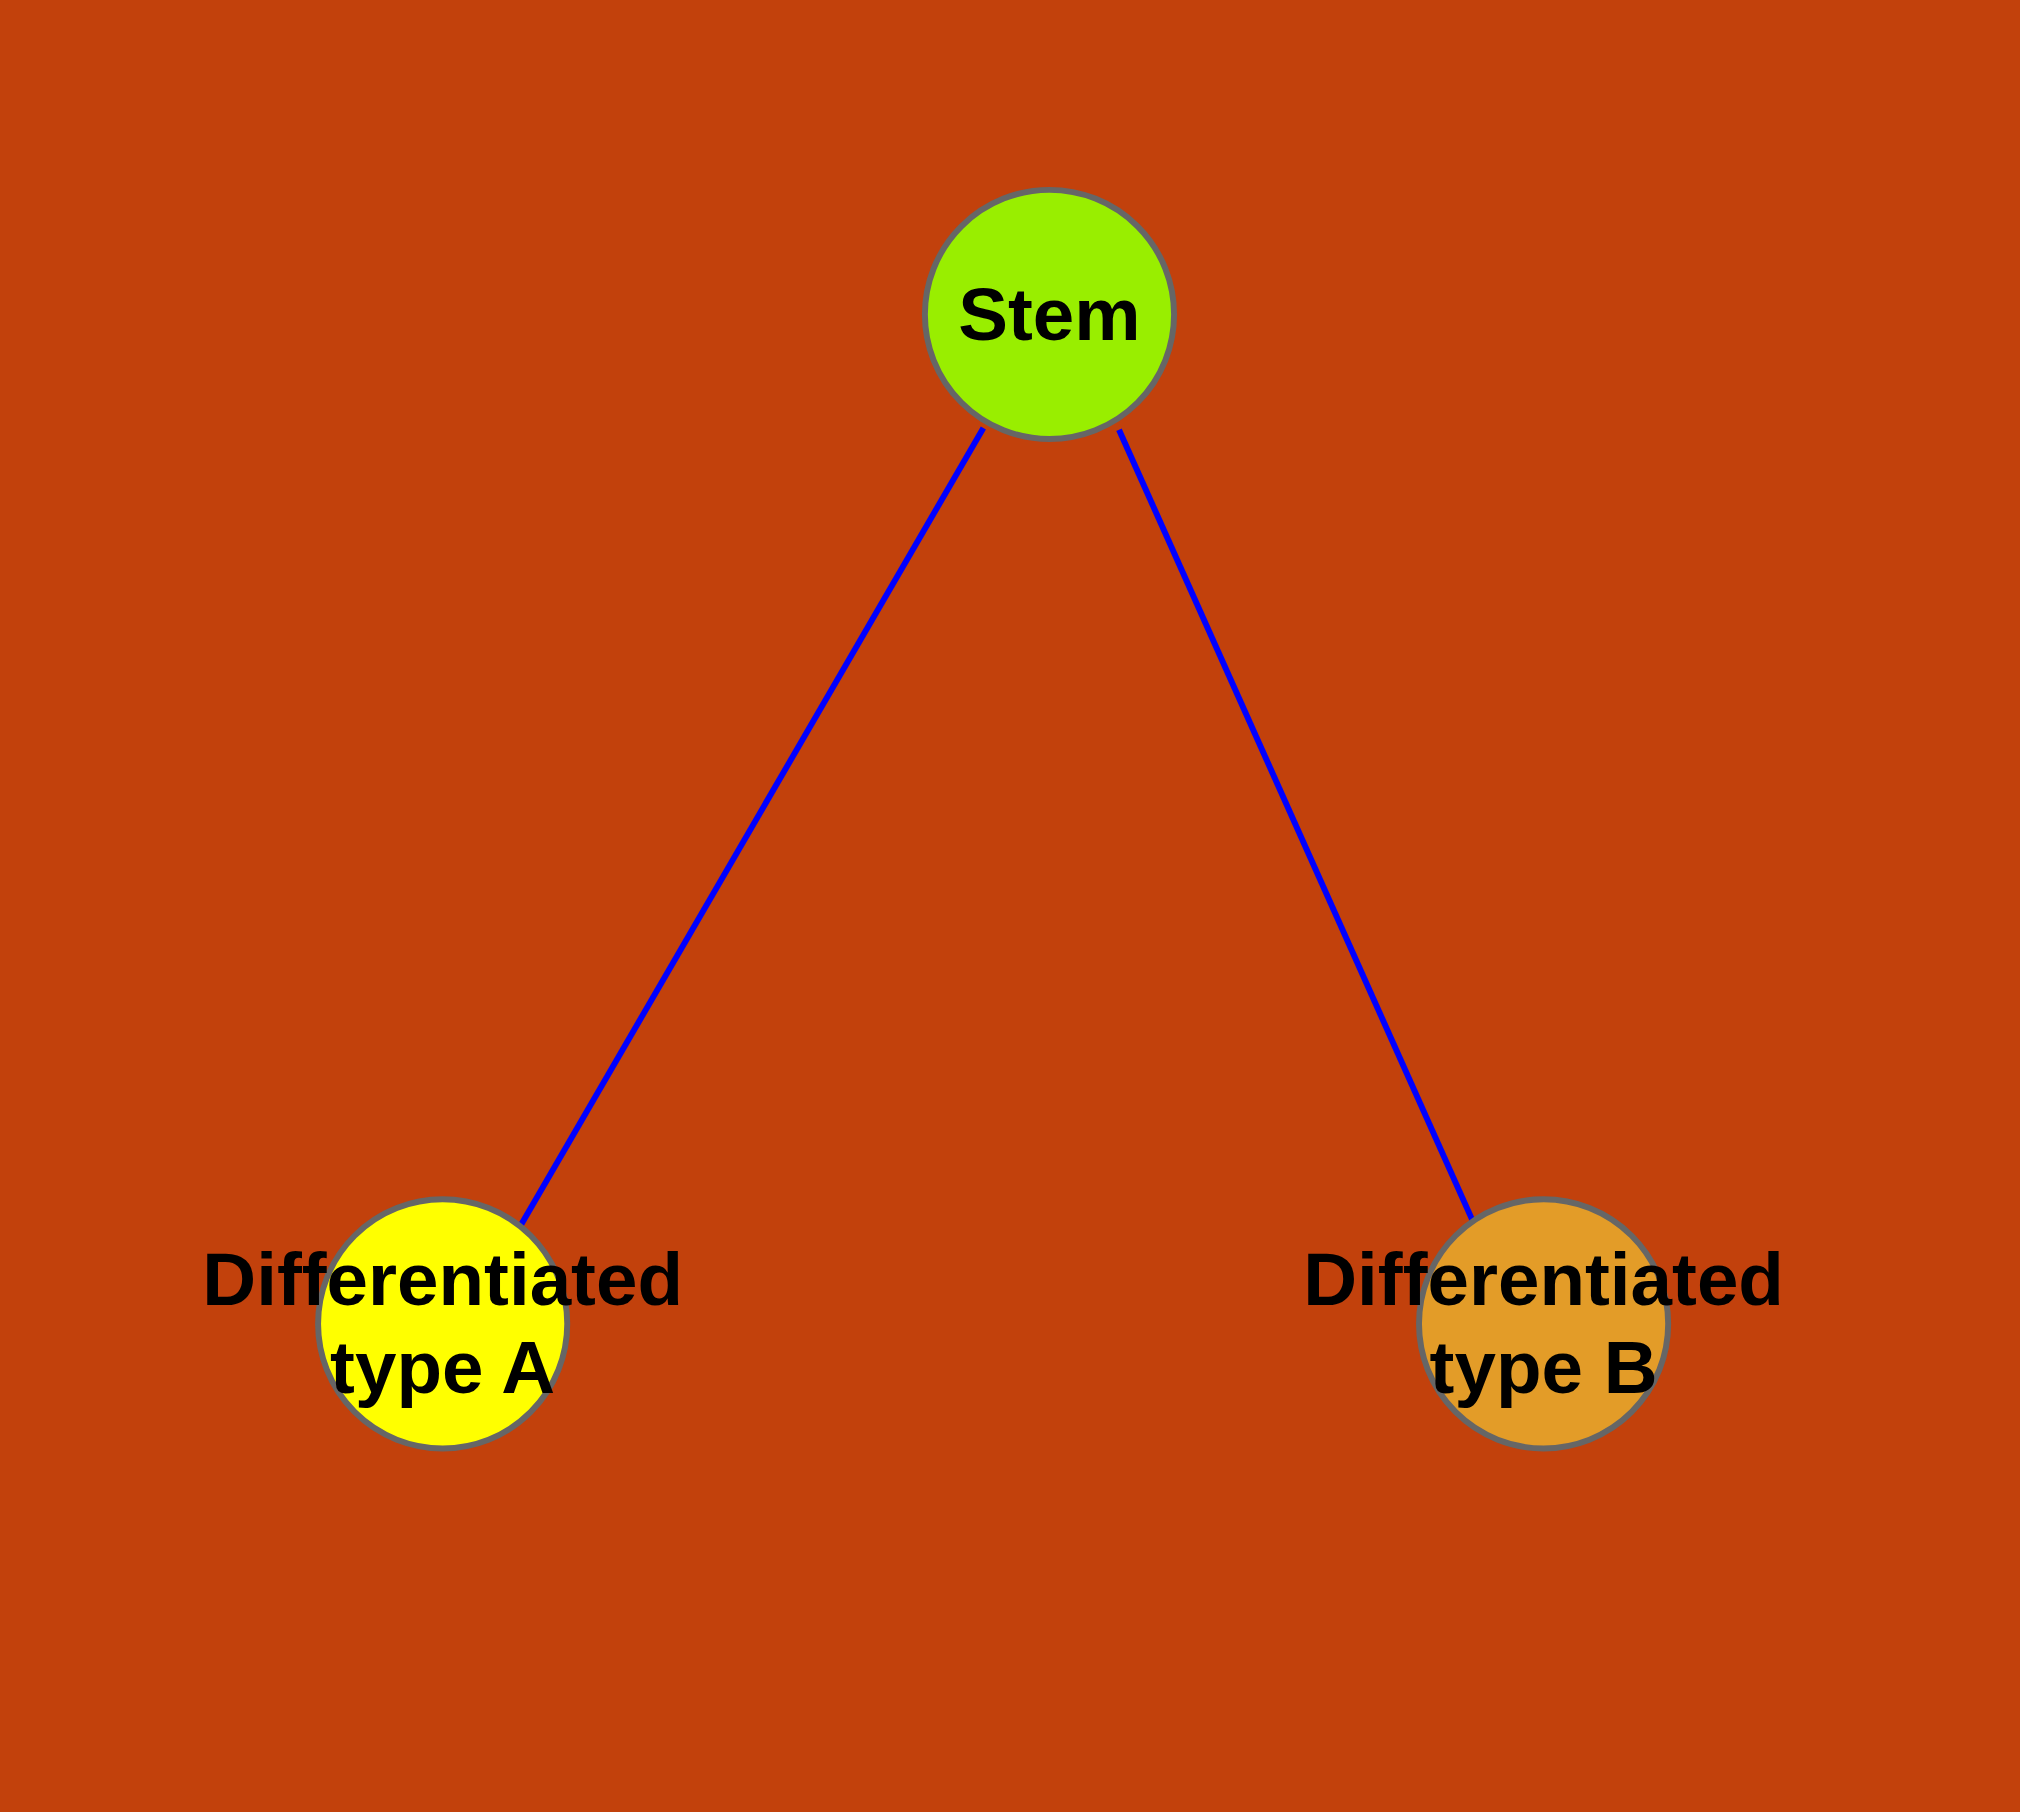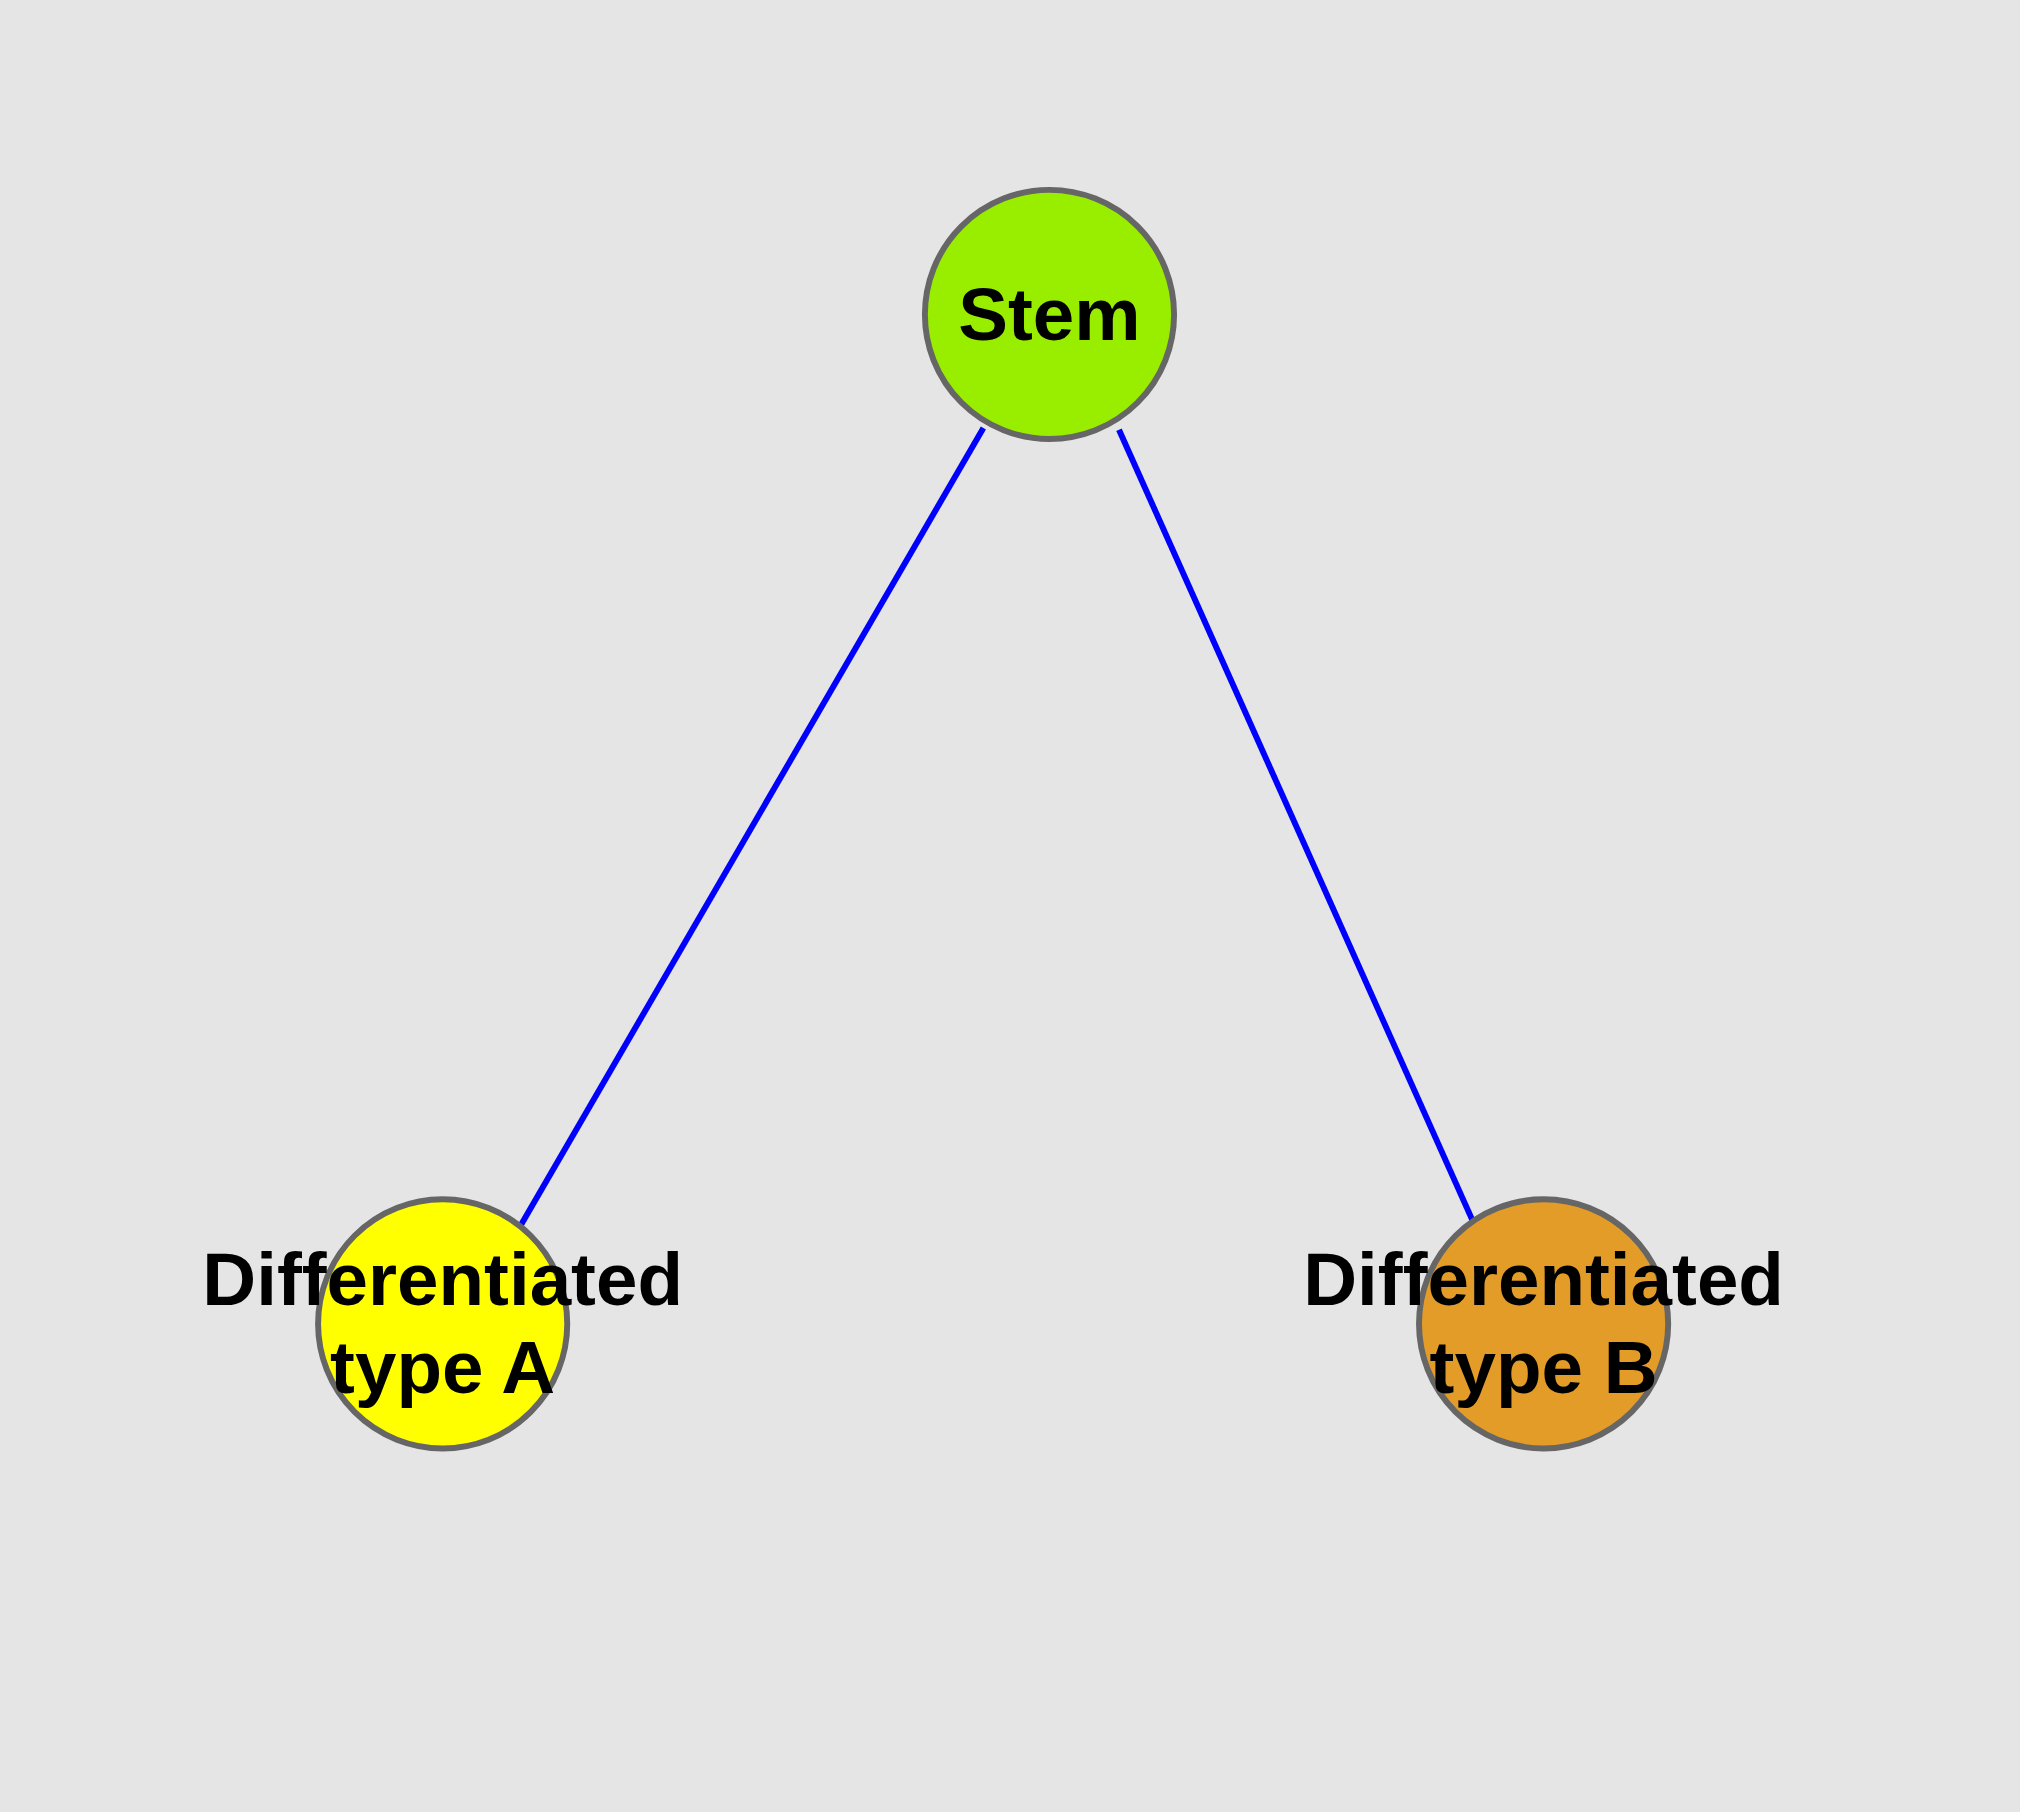--- a/index.html
+++ b/index.html
@@ -38,21 +38,21 @@
   .edge-line {
     stroke: #0000ff;
     stroke-width: 7;
     stroke-linecap: butt;
     fill: none;
   }
 </style>
 </head>
 <body>
 
-<div id="canvas" style="background: #e5e5e5;">
+<div id="canvas" style="background: #c2410c;">
   <svg id="graph-svg" viewBox="0 0 2384 2138">
 
     <g>
       <line class="edge-line" x1="1160" y1="505" x2="614" y2="1446" stroke="#0000ff"></line>
       <line class="edge-line" x1="1320" y1="507" x2="1738" y2="1442" stroke="#0000ff"></line>
     </g>
 
     <g class="node-group">
       <circle class="node-circle" cx="1238" cy="371" r="147" fill="#99ee00" stroke="#666666"></circle>
       <text class="node-label" x="1238" y="401" fill="#000000">Stem</text>

